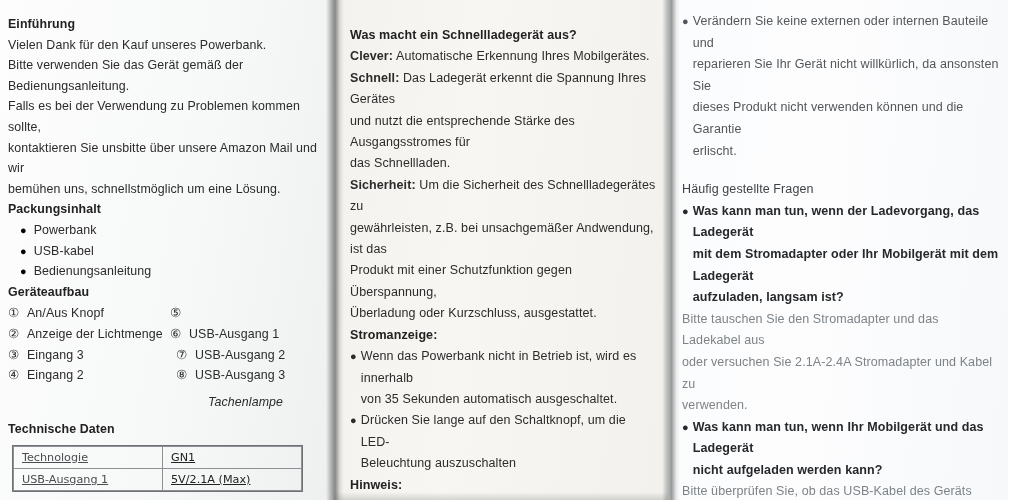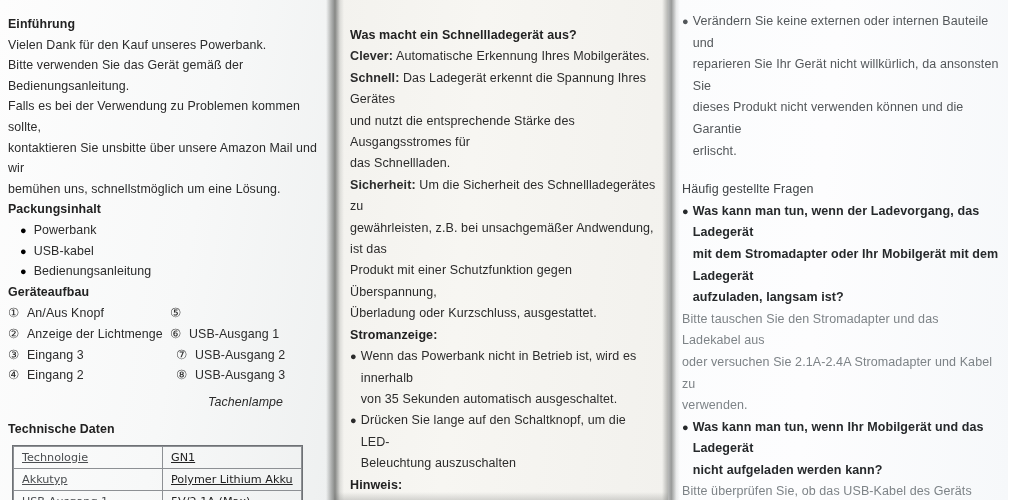--- a/index.html
+++ b/index.html
@@ -194,24 +194,20 @@
 
     <div class="t head" style="margin-top:7px">Technische Daten</div>
 
     <table class="spec">
       <tbody>
         <tr>
           <td class="k">Technologie</td>
           <td class="v">GN1</td>
         </tr>
         <tr>
-          <td class="k">Akkutyp</td>
-          <td class="v">Polymer Lithium Akku</td>
-        </tr>
-        <tr>
           <td class="k">USB-Ausgang 1</td>
           <td class="v">5V/2.1A (Max)</td>
         </tr>
 
       </tbody>
     </table>
 
   </div>
 
   <div class="page page-mid mid">

